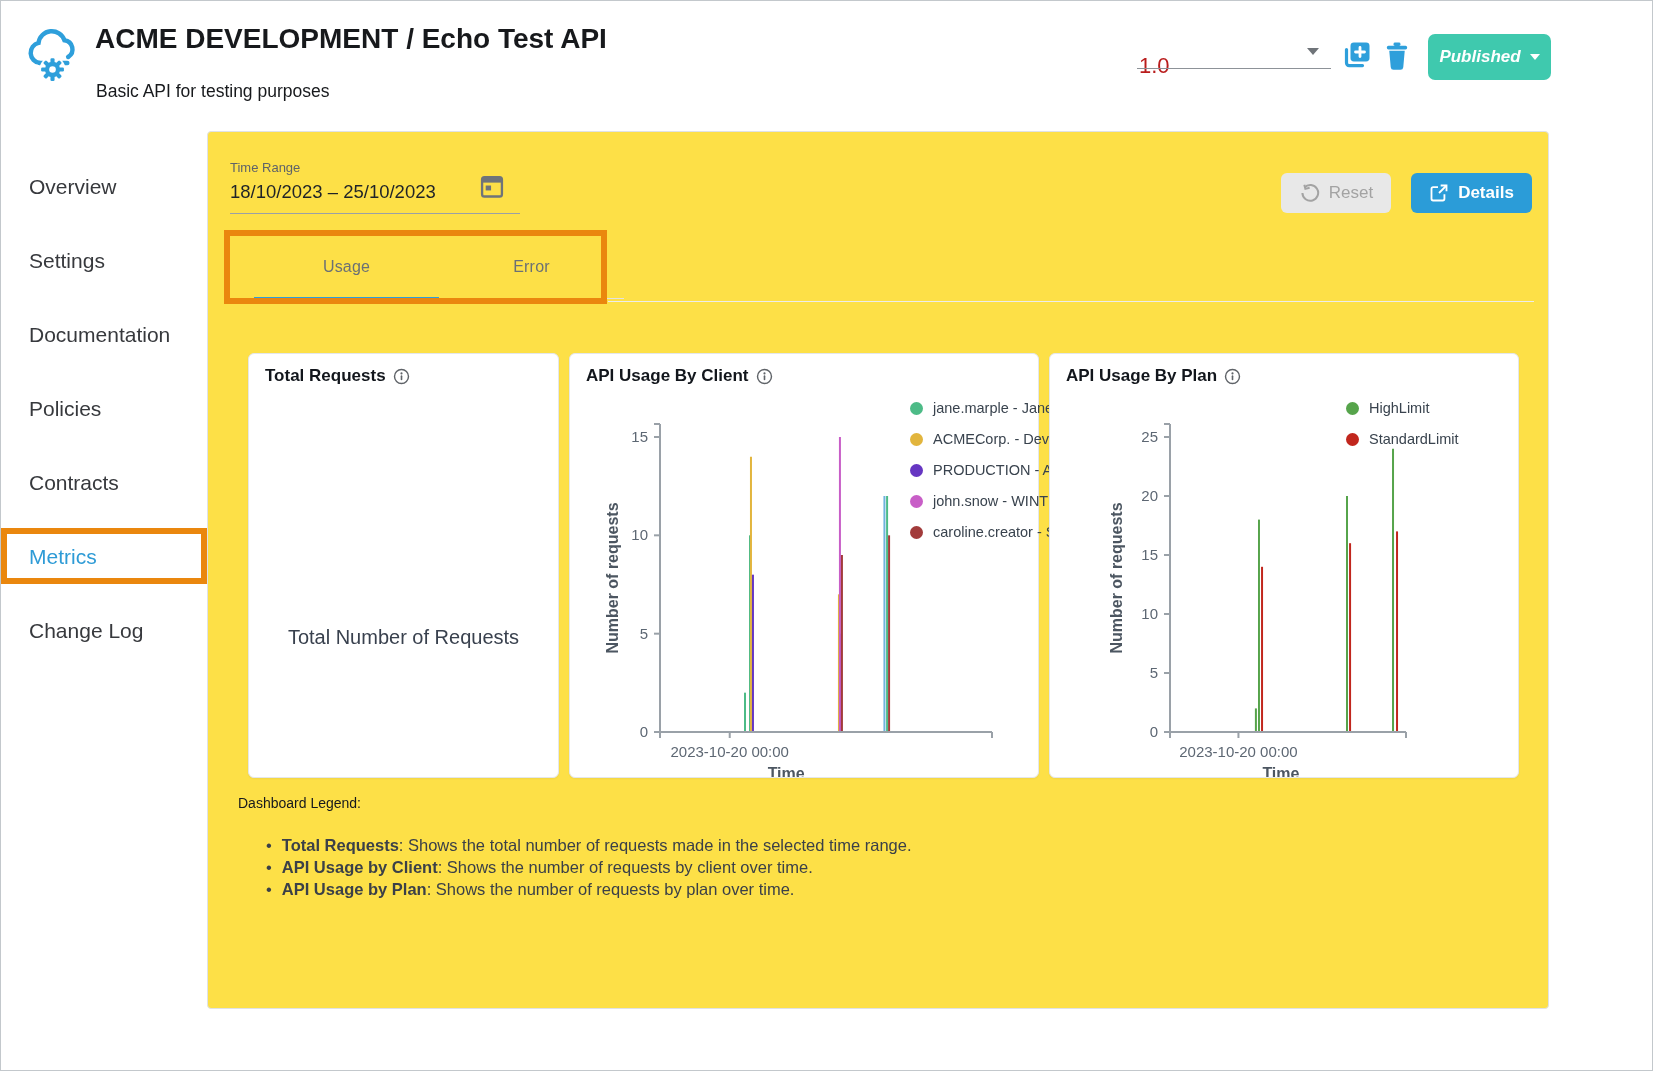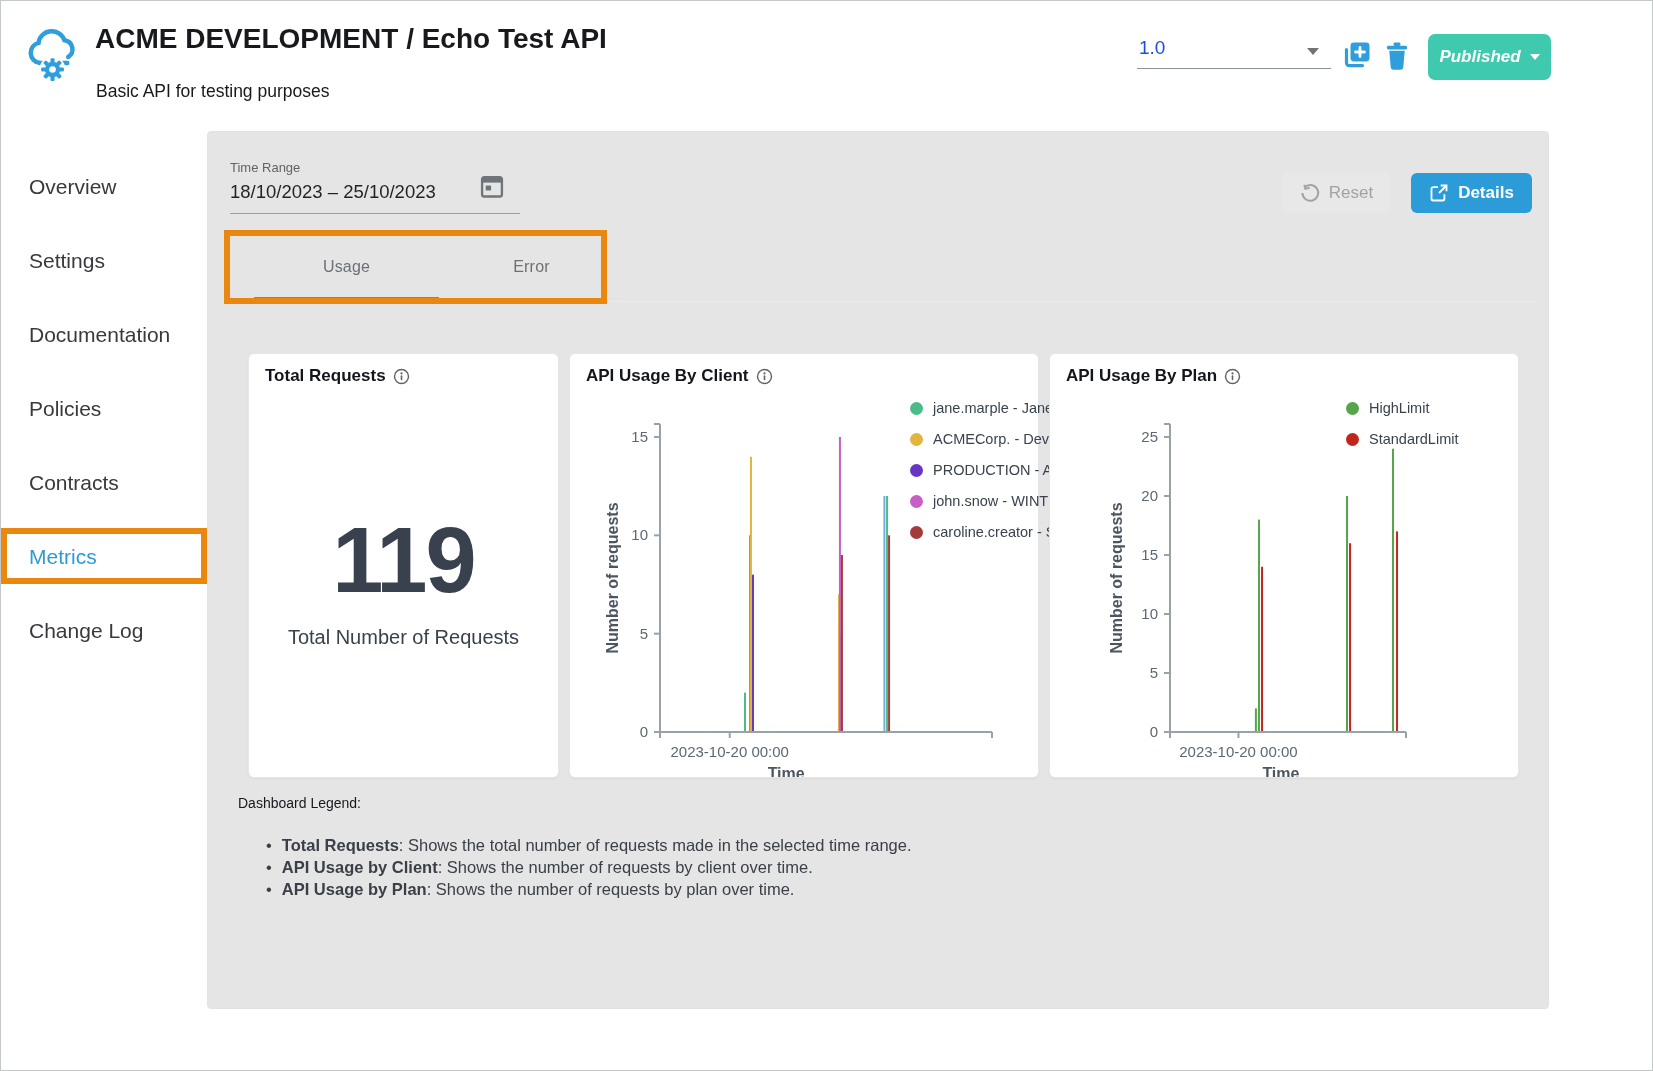--- a/index.html
+++ b/index.html
@@ -5,39 +5,39 @@
   html,body{margin:0;padding:0;background:#fff;}
   .page{position:relative;width:1653px;height:1071px;box-sizing:border-box;
         background:#fff;border:1px solid #c3c8cc;overflow:hidden;
         font-family:"Liberation Sans",sans-serif;color:#1f2328;}
   svg{display:block;}
   
   .logo{position:absolute;left:22px;top:24px;}
   .h-title{position:absolute;left:94px;top:22px;font-size:28px;font-weight:600;color:#17191c;white-space:nowrap;}
   .h-sub{position:absolute;left:95px;top:80px;font-size:17.5px;color:#17191c;}
   .version{position:absolute;left:1136px;top:36px;width:194px;height:32px;cursor:pointer;}
-  .version .val{position:absolute;left:2px;top:0;font-size:19px;color:#1d4ed8;}
+  .version .val{position:absolute;left:2px;top:16px;font-size:22px;color:#b91c1c;}
   .version .caret{position:absolute;right:12px;top:11px;width:0;height:0;
      border-left:6px solid transparent;border-right:6px solid transparent;border-top:7px solid #6f7479;}
   .version .uline{position:absolute;left:0;right:0;bottom:0;height:1px;background:#8d9298;}
   .icon-btn{position:absolute;top:36px;width:36px;height:36px;border:none;background:transparent;padding:0;cursor:pointer;}
   .btn-copy{left:1338px;}
   .btn-trash{left:1380px;}
   .published{position:absolute;left:1427px;top:33px;width:123px;height:46px;border:none;border-radius:7px;
      background:#3fc9ae;color:#fff;font-family:inherit;font-size:17px;font-weight:600;cursor:pointer;
      display:flex;align-items:center;justify-content:center;gap:9px;font-style:italic;}
   .published .caret{width:0;height:0;border-left:5.5px solid transparent;border-right:5.5px solid transparent;border-top:6.5px solid #fff;}
   
   .side-item{position:absolute;left:28px;font-size:21px;color:#37393d;cursor:pointer;white-space:nowrap;}
   .side-item.active{color:#2e9bd6;}
   .ann-box{position:absolute;border:6px solid #ea870e;box-sizing:border-box;pointer-events:none;}
   .ann-metrics{left:0;top:527px;width:206px;height:56px;}
   
   .panel{position:absolute;left:206px;top:130px;width:1342px;height:878px;box-sizing:border-box;
-         background:#e5e5e5;border:1px solid #dfe2e6;border-radius:4px;}
+         background:#fde047;border:1px solid #dfe2e6;border-radius:4px;}
   .time-range{position:absolute;left:22px;top:28px;width:290px;height:54px;cursor:pointer;}
   .time-range .lbl{font-size:13px;color:#5f6368;}
   .time-range .val{margin-top:6px;font-size:18.5px;color:#1f2328;}
   .time-range .uline{position:absolute;left:0;right:0;bottom:0;height:1px;background:#9aa0a6;}
   .cal-btn{position:absolute;left:248px;top:12px;width:28px;height:28px;border:none;background:transparent;padding:0;cursor:pointer;}
   .btn{position:absolute;border:none;border-radius:6px;font-family:inherit;font-size:17px;
        display:flex;align-items:center;justify-content:center;gap:9px;cursor:pointer;}
   .btn-reset{left:1073px;top:41px;width:110px;height:40px;background:#e8e8e8;color:#a3a3a3;cursor:default;}
   .btn-details{left:1203px;top:41px;width:121px;height:40px;background:#2b9cd8;color:#fff;font-weight:600;}
   .ann-tabs{left:16px;top:98px;width:383px;height:74px;}
@@ -191,21 +191,20 @@
       <div class="card-title-row">
         <span class="card-title">Total Requests</span>
         <span>
           <svg width="17" height="17" viewBox="0 0 18 18">
             <circle cx="9" cy="9" r="7.4" fill="none" stroke="#5f6368" stroke-width="1.5"></circle>
             <circle cx="9" cy="5.7" r="1.15" fill="#5f6368"></circle>
             <rect x="8.15" y="7.8" width="1.7" height="5.2" rx="0.85" fill="#5f6368"></rect>
           </svg>
         </span>
       </div>
-      <div class="big-value">119</div>
       <div class="big-caption">Total Number of Requests</div>
     </section>
 
     <section class="card card-client chart-card">
       <div class="card-title-row">
         <span class="card-title">API Usage By Client</span>
         <span>
           <svg width="17" height="17" viewBox="0 0 18 18">
             <circle cx="9" cy="9" r="7.4" fill="none" stroke="#5f6368" stroke-width="1.5"></circle>
             <circle cx="9" cy="5.7" r="1.15" fill="#5f6368"></circle>

